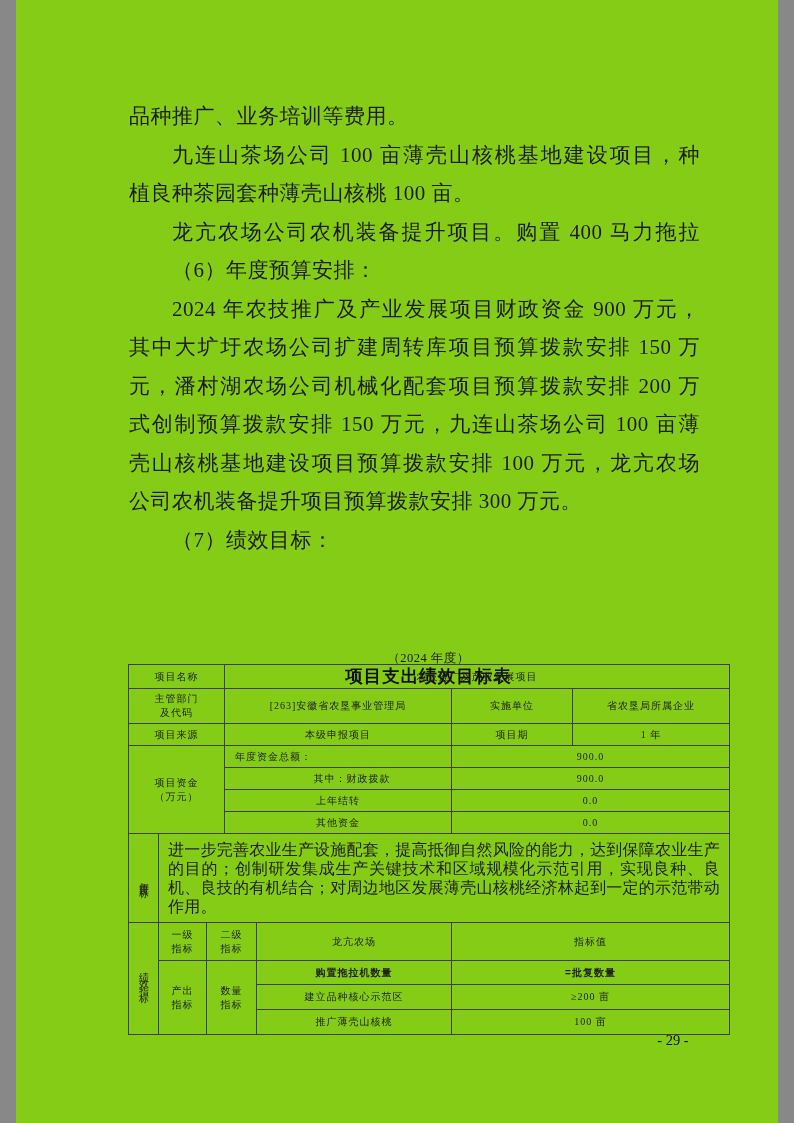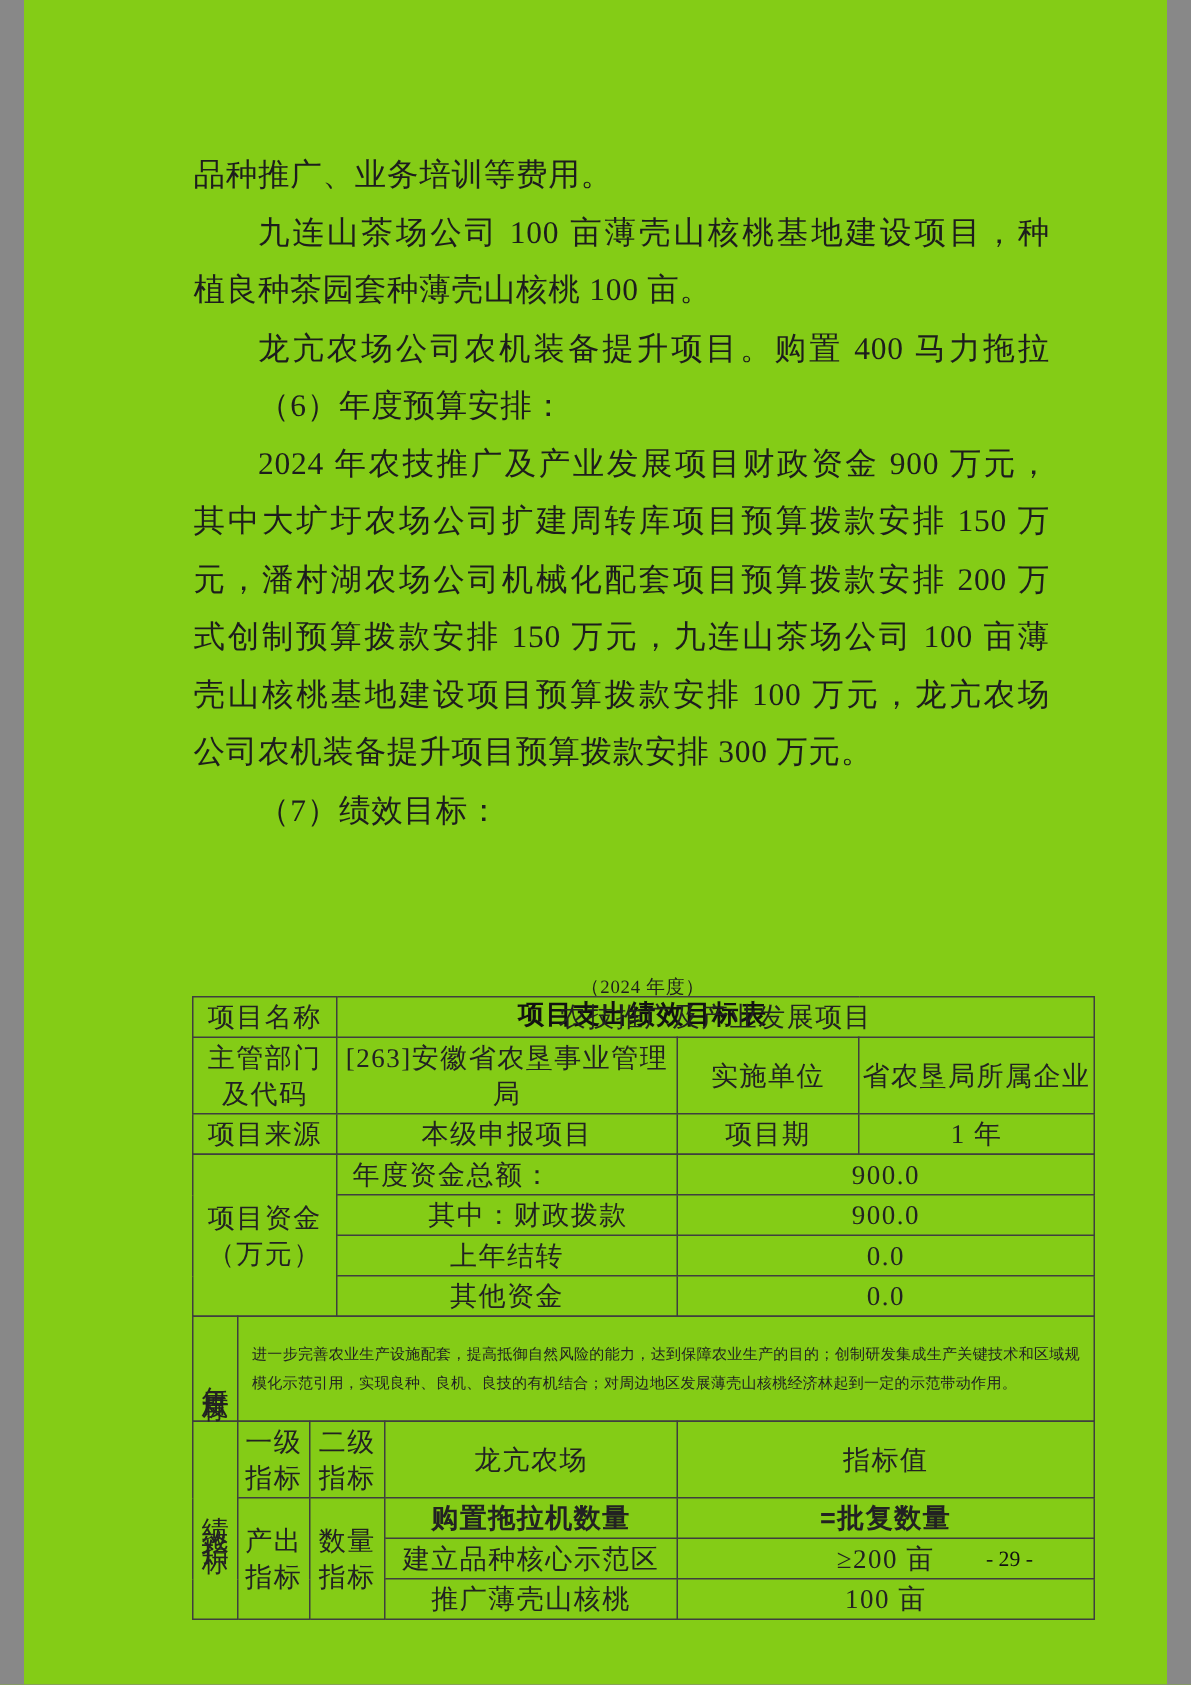--- a/index.html
+++ b/index.html
@@ -49,33 +49,33 @@
   .ptable { position: absolute; left: 112px; top: 664px; width: 601px; }
   table.sec {
     border-collapse: collapse;
     table-layout: fixed;
     width: 601px;
     margin-top: -1px;
   }
   table.sec:first-child { margin-top: 0; }
   .sec td {
     border: 1px solid #3f3f3f;
-    font-size: 18px;
+    font-size: 10px;
     letter-spacing: 1px;
     text-align: center;
     vertical-align: middle;
     white-space: pre-line;
     padding: 1px 2px;
     color: #222;
   }
   .sec td.left { text-align: left; padding-left: 10px; }
   .sec td.left2 { text-align: center; padding-left: 30px; }
   .sec td.goal-text {
     text-align: justify;
-    font-size: 10px;
+    font-size: 16px;
     line-height: 19px;
     letter-spacing: 0.2px;
     padding: 6px 9px;
     white-space: normal;
   }
   .vertical {
     writing-mode: vertical-lr;
     text-orientation: upright;
     letter-spacing: 2px;
     margin: 0 auto;

